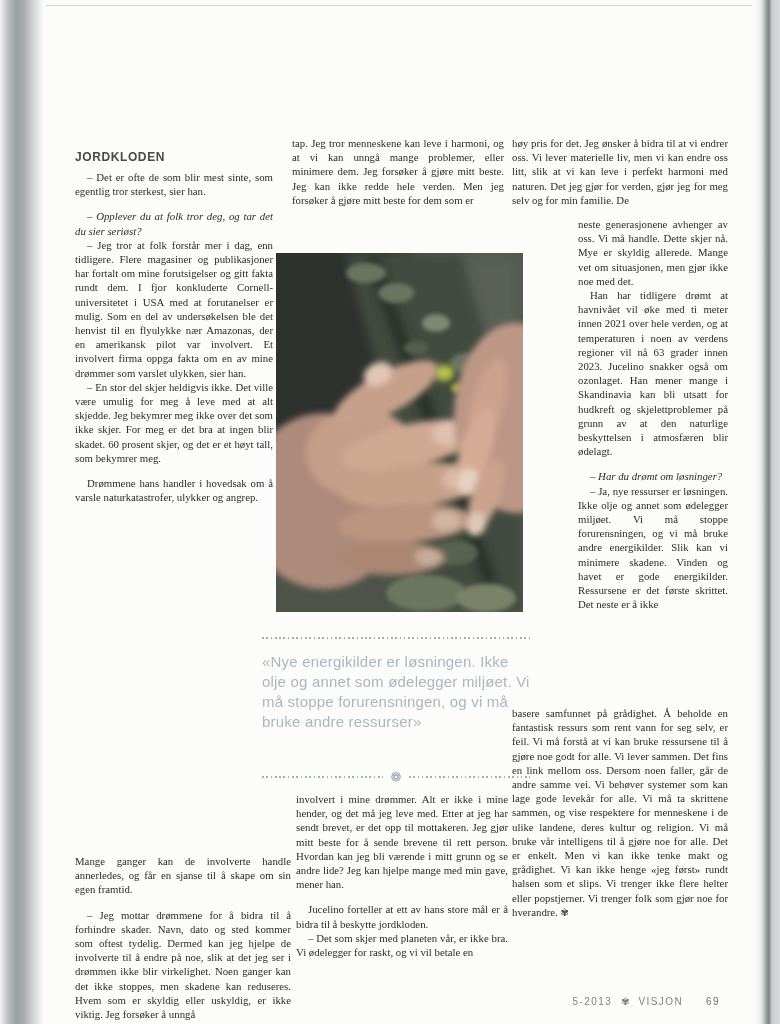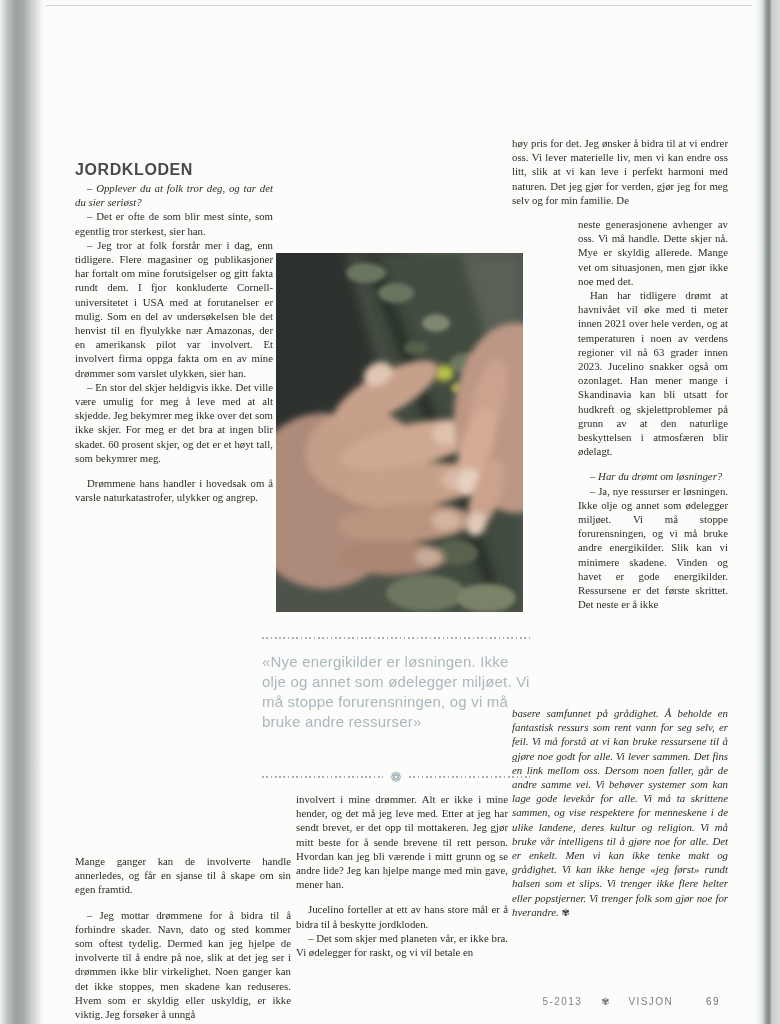--- a/index.html
+++ b/index.html
@@ -11,71 +11,74 @@
   .edge-right{position:absolute;right:0;top:0;bottom:0;width:28px;
     background:linear-gradient(90deg,#fcfcfb 0px,#f4f5f5 6px,#dfe2e2 10px,#8f9696 15px,#7f8686 17px,#c9cdcd 20px,#d9dcdc 28px);}
   .edge-top{position:absolute;left:46px;right:28px;top:5px;height:1px;background:#c6cac9;opacity:.75;}
   
   .blk{position:absolute;text-align:justify;font-size:10.8px;line-height:14.2px;overflow:hidden;}
   .blk p{margin:0;}
   .ind{text-indent:12px;}
   .sb{margin-top:11px !important;}
   .it{font-style:italic;}
   .heading{position:absolute;left:75px;top:150px;font-family:"Liberation Sans",sans-serif;
-    font-size:16px;font-weight:bold;letter-spacing:.6px;color:#4a4a4a;margin-top:11px;}
+    font-size:12px;font-weight:bold;letter-spacing:.6px;color:#4a4a4a;}
   #col-left-narrow{left:75px;top:170px;width:198px;height:636px;}
   #col-left-wide{left:75px;top:806px;width:216px;height:200px;margin-top:48px;}
   #col-mid-top{left:292px;top:136px;width:212px;height:82px;}
   #col-mid-bottom{left:296px;top:792px;width:212px;height:226px;}
   #col-right-top{left:512px;top:136px;width:216px;height:80px;}
   #col-right-narrow{left:578px;top:217px;width:150px;height:486px;}
-  #col-right-wide{left:512px;top:706px;width:216px;height:300px;font-style:italic;}
+  #col-right-wide{left:512px;top:706px;width:216px;height:300px;}
   
   .photo{position:absolute;left:276px;top:253px;width:247px;height:359px;overflow:hidden;background:#4d5349;}
   
   .dots{height:2px;background:repeating-linear-gradient(90deg,#8fa1a7 0 1.6px,transparent 1.6px 4.3px);opacity:.85;}
   #rule-top{position:absolute;left:262px;top:637px;width:268px;}
   .quote{position:absolute;left:262px;top:652px;width:268px;text-align:left;
     font-family:"Liberation Sans",sans-serif;font-weight:300;font-size:15px;line-height:20px;
     color:#a9b8be;letter-spacing:.2px;}
   .divider{position:absolute;left:262px;top:770px;width:268px;display:flex;align-items:center;gap:7px;}
   .divider .dots{flex:1;}
   .flower{font-family:"DejaVu Sans",sans-serif;color:#93a5ab;font-size:14px;line-height:14px;}
   .endflower{font-family:"DejaVu Sans",sans-serif;color:#3c423f;font-size:10px;}
   
   .footer{position:absolute;left:0;top:996px;width:752px;display:flex;justify-content:flex-end;
-    align-items:center;gap:19px;font-family:"Liberation Sans",sans-serif;font-size:10px;
+    align-items:center;gap:9px;font-family:"Liberation Sans",sans-serif;font-size:10px;
     letter-spacing:1.4px;color:#7d8383;padding-right:32px;box-sizing:border-box;}
   .footer .fflower{font-family:"DejaVu Sans",sans-serif;font-size:10px;color:#6e7474;letter-spacing:0;}
   .footer .fpn{margin-left:14px;color:#6b7171;text-align:center;}
 </style>
 </head>
 <body>
 
 <div class="page">
 
   <div class="edge-left"></div>
   <div class="edge-right"></div>
   <div class="edge-top"></div>
 
   <div class="heading">JORDKLODEN</div>
 
   <div class="blk" id="col-left-narrow">
+    <p class="ind">– Det er ofte de som blir mest sinte, som egentlig tror sterkest, sier han.</p>
     <p class="ind it sb">– Opplever du at folk tror deg, og tar det du sier seriøst?</p>
-    <p class="ind">– Det er ofte de som blir mest sinte, som egentlig tror sterkest, sier han.</p>
     <p class="ind">– Jeg tror at folk forstår mer i dag, enn tidligere. Flere magasiner og publikasjoner har fortalt om mine forutsigelser og gitt fakta rundt dem. I fjor konkluderte Cornell-universitetet i USA med at forutanelser er mulig. Som en del av undersøkelsen ble det henvist til en flyulykke nær Amazonas, der en amerikansk pilot var involvert. Et involvert firma oppga fakta om en av mine drømmer som varslet ulykken, sier han.</p>
     <p class="ind">– En stor del skjer heldigvis ikke. Det ville være umulig for meg å leve med at alt skjedde. Jeg bekymrer meg ikke over det som ikke skjer. For meg er det bra at ingen blir skadet. 60 prosent skjer, og det er et høyt tall, som bekymrer meg.</p>
     <p class="ind sb">Drømmene hans handler i hovedsak om å varsle naturkatastrofer, ulykker og angrep.</p>
   </div>
 
   <div class="blk" id="col-left-wide">
     <p>Mange ganger kan de involverte handle annerledes, og får en sjanse til å skape om sin egen framtid.</p>
     <p class="ind sb">– Jeg mottar drømmene for å bidra til å forhindre skader. Navn, dato og sted kommer som oftest tydelig. Dermed kan jeg hjelpe de involverte til å endre på noe, slik at det jeg ser i drømmen ikke blir virkelighet. Noen ganger kan det ikke stoppes, men skadene kan reduseres. Hvem som er skyldig eller uskyldig, er ikke viktig. Jeg forsøker å unngå</p>
   </div>
 
+  <div class="blk" id="col-mid-top">
+    <p>tap. Jeg tror menneskene kan leve i harmoni, og at vi kan unngå mange problemer, eller minimere dem. Jeg forsøker å gjøre mitt beste. Jeg kan ikke redde hele verden. Men jeg forsøker å gjøre mitt beste for dem som er</p>
+  </div>
 
   <div class="photo">
     <svg width="247" height="359" viewBox="0 0 247 359" xmlns="http://www.w3.org/2000/svg">
       <defs>
         <filter id="b8" x="-40%" y="-40%" width="180%" height="180%">
             <feGaussianBlur stdDeviation="8"></feGaussianBlur>
           </filter>
         <filter id="b5" x="-40%" y="-40%" width="180%" height="180%">
             <feGaussianBlur stdDeviation="5"></feGaussianBlur>
           </filter>

